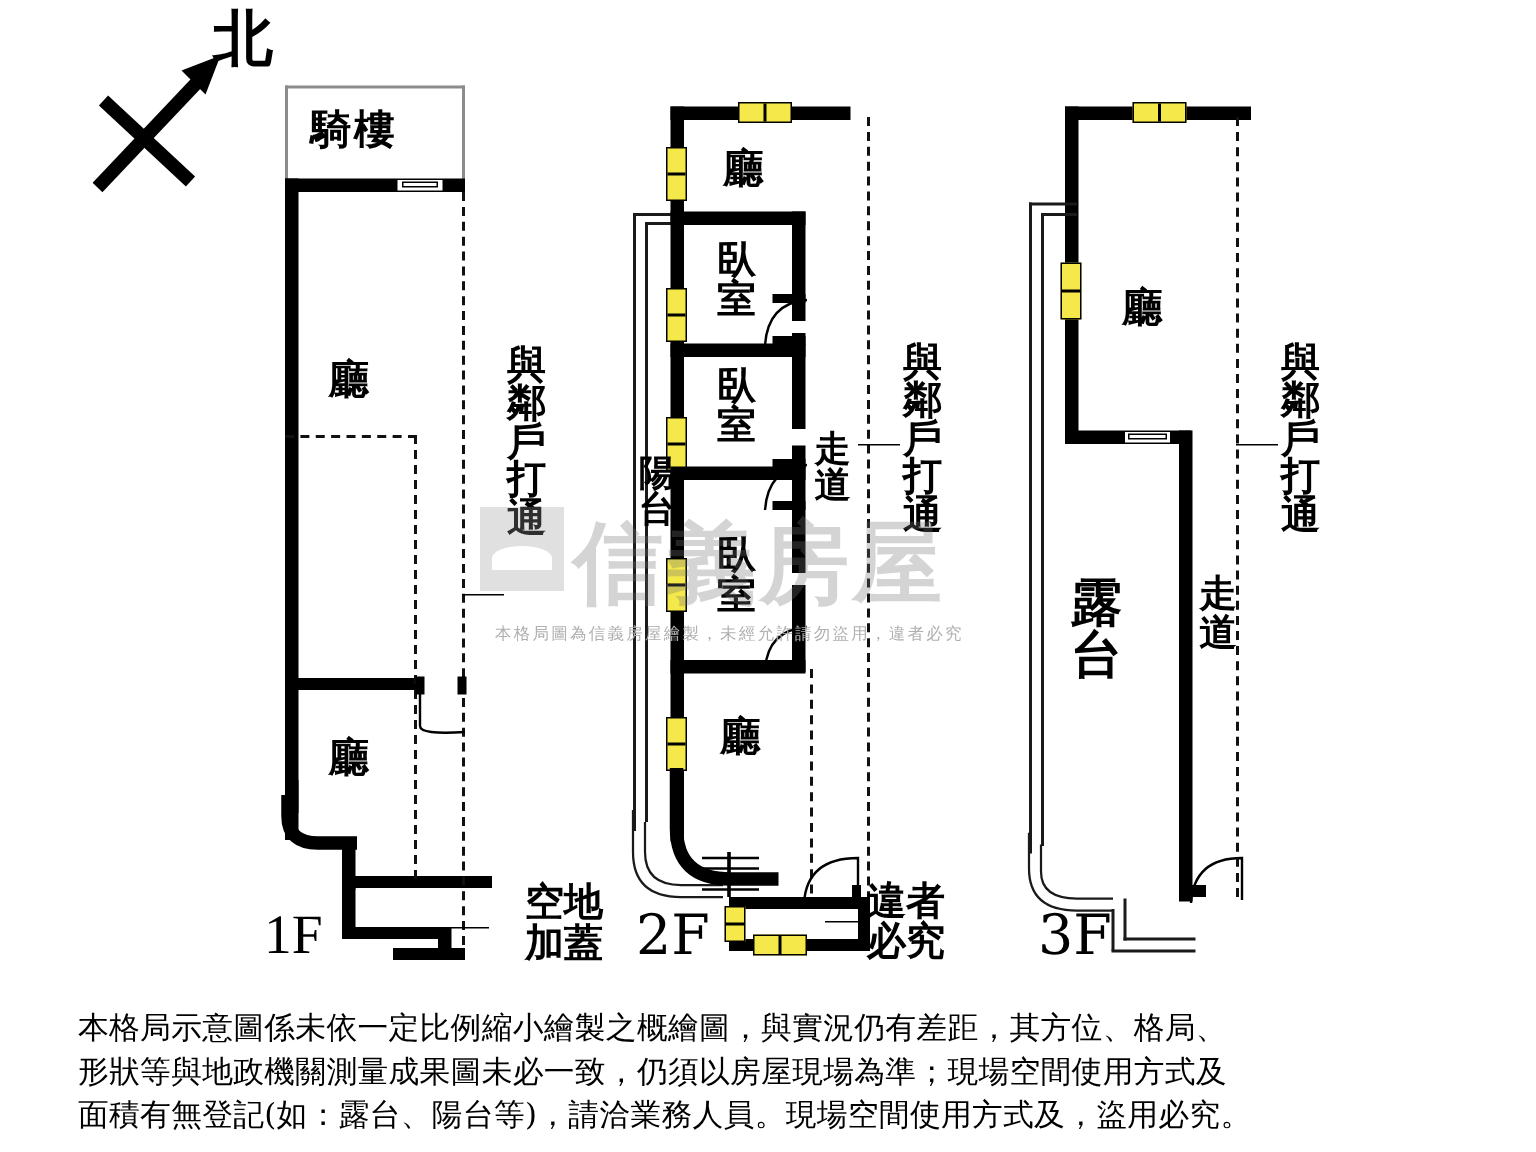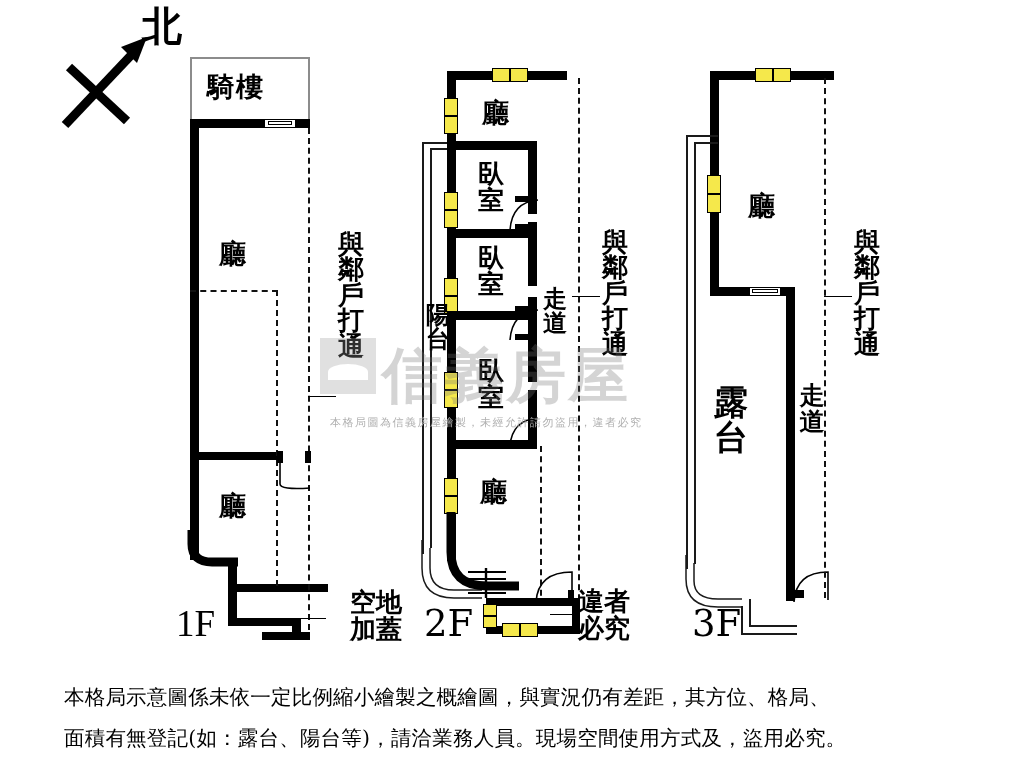--- a/index.html
+++ b/index.html
@@ -38,21 +38,21 @@
 
   
   .gap{position:absolute;background:#fff;}
 
   .leader{position:absolute;height:0;border-top:1.6px solid #000;}
 
   
   #disclaimer{position:absolute;left:52px;top:671px;width:925px;
      font-family:"DejaVu Serif","Liberation Serif",serif;
      font-size:20.5px;line-height:1.42;letter-spacing:0.2px;color:#000;}
-  #disclaimer p{margin:12px;}
+  #disclaimer p{margin:0;}
 
   
   #wm{position:absolute;left:320px;top:330px;width:390px;height:110px;
       opacity:.30;pointer-events:none;}
   #wm .wmtext{position:absolute;left:62px;top:6px;font-size:60px;font-weight:700;
       color:#737373;font-family:"DejaVu Sans","Liberation Sans",sans-serif;letter-spacing:2px;}
   #wm .wmlogo{position:absolute;left:0;top:8px;width:56px;height:56px;background:#9a9a9a;}
   #wm .wmlogo:after{content:"";position:absolute;left:8px;top:26px;width:40px;height:16px;
       background:#fff;border-radius:50% 50% 0 0;}
   #wmsub{position:absolute;left:330px;top:415px;width:372px;font-size:11px;color:#b0b0b0;
@@ -278,16 +278,17 @@
   </div>
 
   <div id="wm">
     <div class="wmlogo"></div>
     <div class="wmtext">信義房屋</div>
   </div>
   <div id="wmsub">本格局圖為信義房屋繪製，未經允許請勿盜用，違者必究</div>
 
   <div id="disclaimer">
     <p>本格局示意圖係未依一定比例縮小繪製之概繪圖，與實況仍有差距，其方位、格局、</p>
+    <p>形狀等與地政機關測量成果圖未必一致，仍須以房屋現場為準；現場空間使用方式及</p>
     <p>面積有無登記(如：露台、陽台等)，請洽業務人員。現場空間使用方式及，盜用必究。</p>
   </div>
 
 </div>
 
 </body></html>

